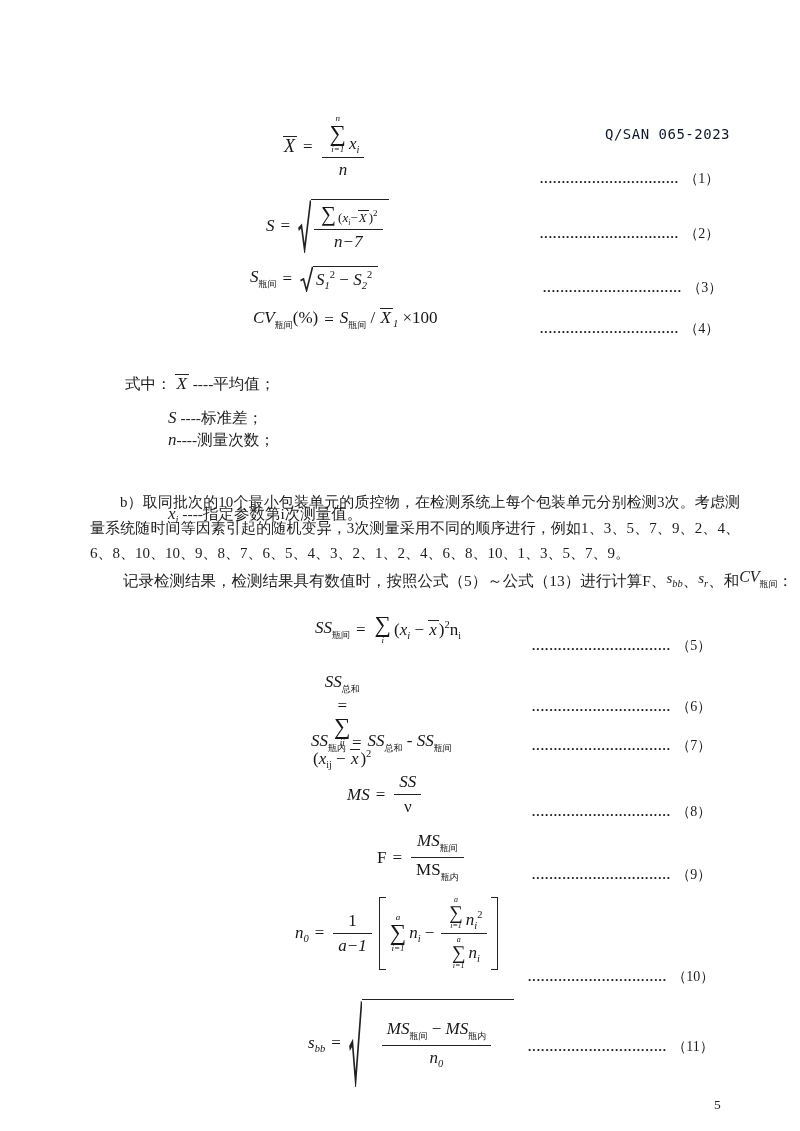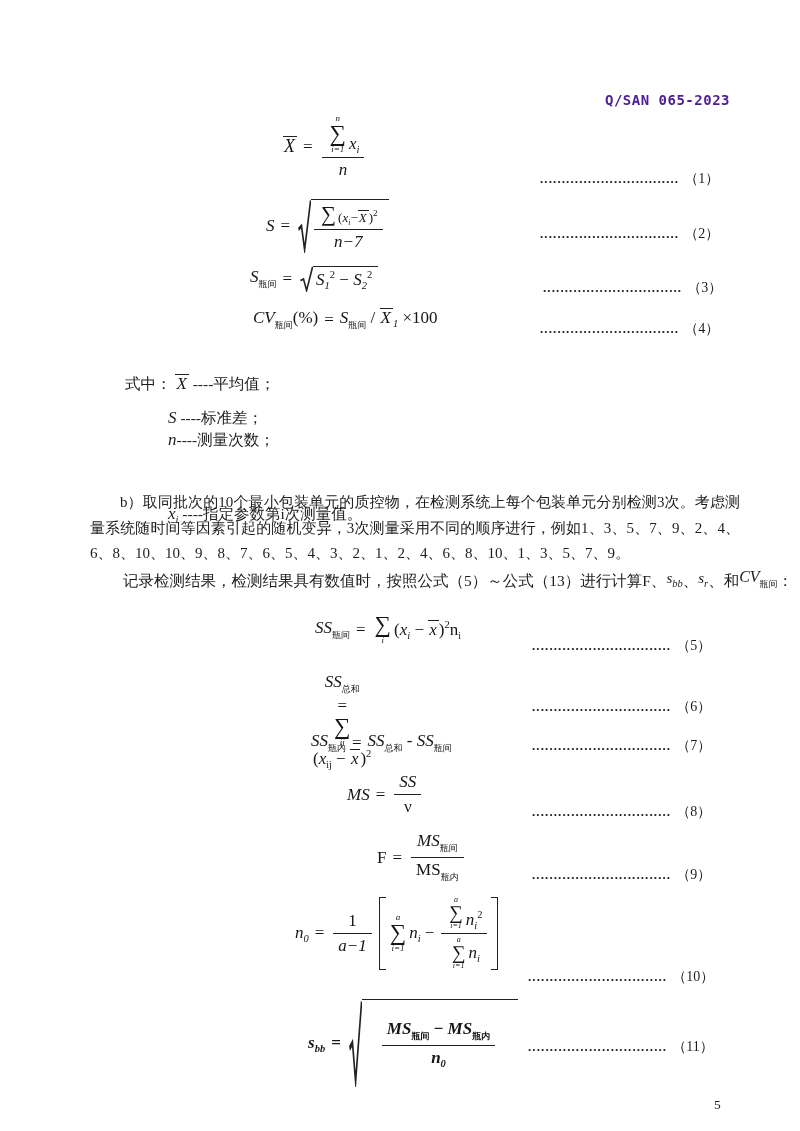--- a/index.html
+++ b/index.html
@@ -3,21 +3,21 @@
 <meta charset="utf-8">
 <style>
   html,body{margin:0;padding:0;}
   body{width:800px;height:1131px;background:#ffffff;position:relative;
        font-family:"Liberation Serif","DejaVu Serif",serif;color:#1d1d1d;}
   .page{position:absolute;inset:0;width:800px;height:1131px;background:#fff;overflow:hidden;}
   .tline{position:absolute;font-size:15.5px;line-height:1.4;white-space:nowrap;}
   .para{position:absolute;font-size:15px;line-height:25.5px;text-align:justify;}
   .indent2{text-indent:2em;}
   .hdr{position:absolute;font-family:"DejaVu Sans Mono","Liberation Mono",monospace;
-       font-weight:700;font-size:14px;letter-spacing:0.5px;color:#4c1d95;}
+       font-weight:400;font-size:14px;letter-spacing:0.5px;color:#0f172a;margin-top:34px;}
   .pageno{position:absolute;font-size:13.5px;color:#222;}
 
   
   .eq{position:absolute;display:flex;align-items:center;font-size:17px;font-style:italic;
       color:#161616;white-space:nowrap;}
   .run{display:inline-block;font-style:italic;}
   .up{font-style:normal;}
   .eqs{margin:0 6px;font-style:normal;}
   .sb{font-size:10.5px;vertical-align:-4px;font-style:italic;}
   .sbu{font-size:10px;vertical-align:-4px;font-style:normal;}
@@ -273,21 +273,21 @@
         <span class="run"><span>n</span><span class="sb">i</span></span>
       </span>
     </span>
     <span class="bkr"></span>
   </div>
   <div class="leader" style="left:528px;top:968px;">
     <span class="dots">................................</span>
     <span class="eqno">（10）</span>
   </div>
 
-  <div class="eq" style="left:308px;top:999px;font-weight:bold;">
+  <div class="eq" style="left:308px;top:999px;">
     <span class="run"><span>s</span><span class="sb">bb</span></span>
     <span class="eqs">=</span>
     <span class="sqrt">
       <span class="rd">
         <svg viewBox="0 0 13 24" preserveAspectRatio="none">
             <path d="M0.5 13.5 L3.5 12 L6.6 22.5 L12.6 0.7" fill="none" stroke="#222" stroke-width="1.6"></path>
           </svg>
       </span>
       <span class="sqb">
         <span class="frac" style="margin:17px;">

